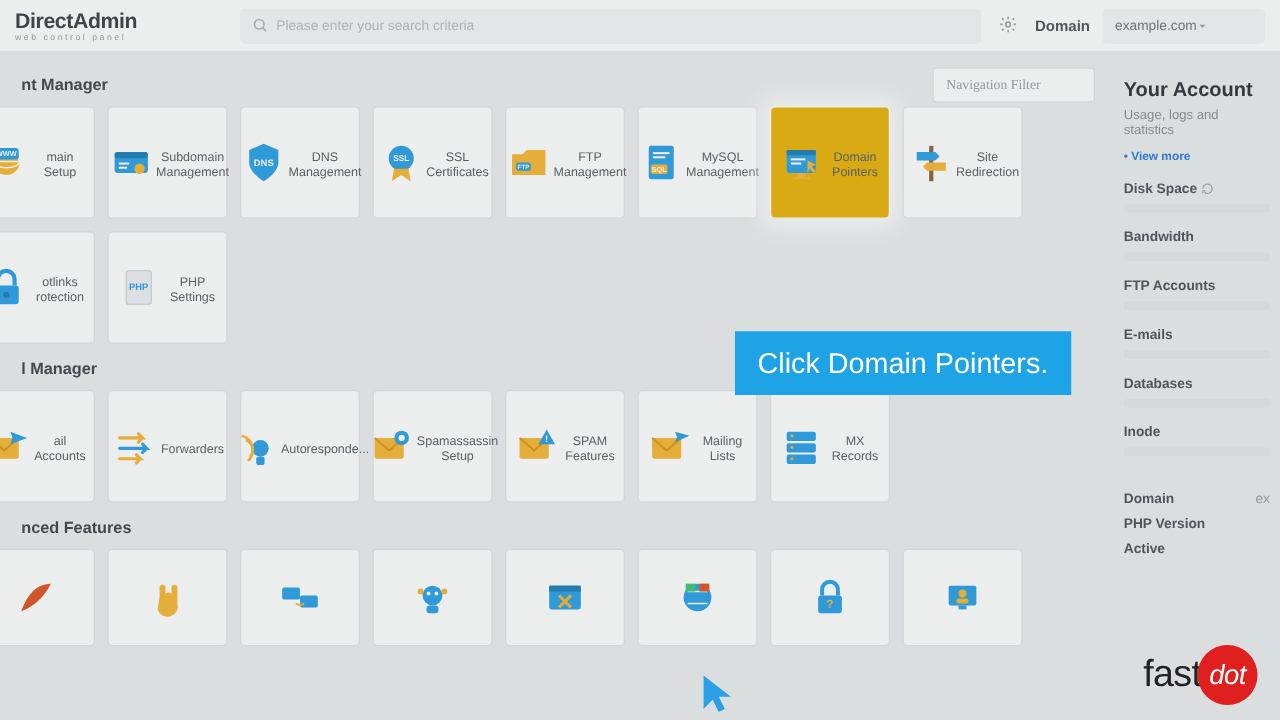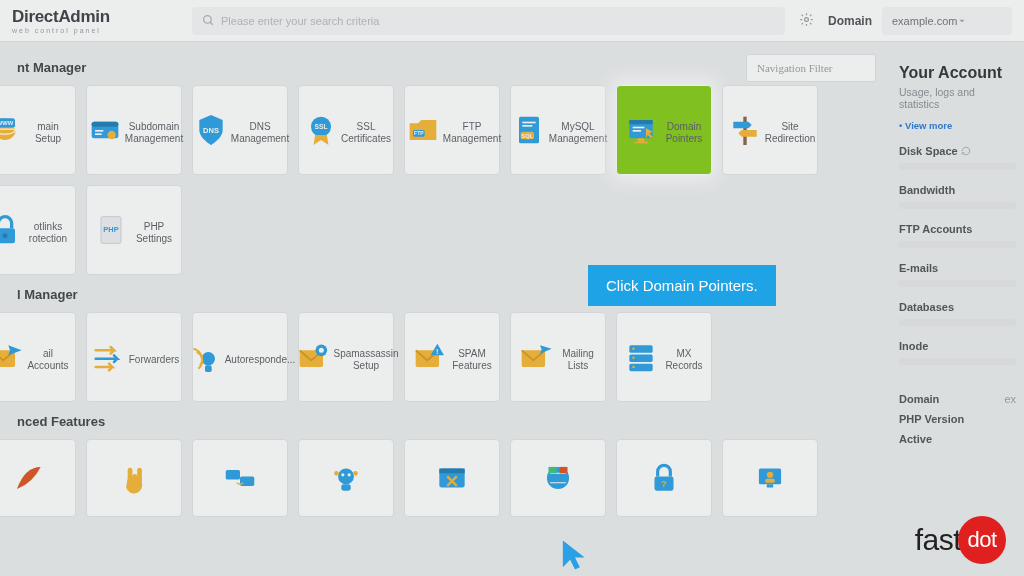--- a/index.html
+++ b/index.html
@@ -39,46 +39,46 @@
   }
 
   .section-title { font-size:13px; font-weight:600; color:#404449; margin: 6px 0 10px 0; padding-left:17px;}
   .tiles { display:flex; flex-wrap:wrap; gap:10px; margin-bottom:12px;}
   .tile {
     width: 96px; height: 90px; background:#fff; border:1px solid #e3e5e8; border-radius:4px;
     display:flex; flex-direction:row; align-items:center; justify-content:center;
     padding: 6px 4px; text-align:center;
   }
   .tile.short{height:78px;}
-  .tile.highlight { box-shadow: 0 0 18px 6px rgba(255,255,255,1); background:#84cc16; border-color:#fff;justify-content:space-between;}
+  .tile.highlight { box-shadow: 0 0 18px 6px rgba(255,255,255,1); background:#eab308; border-color:#fff;justify-content:space-between;}
   .tile-label { font-size:10px; line-height:1.25; color:#5a5f64; margin-top:6px; font-weight:500;}
   .tile .ic { width:40px; height:40px; display:flex; align-items:center; justify-content:center;}
 
   .side-h { font-size:16px; font-weight:700; color:#2f3338; }
   .side-sub { font-size:10.5px; color:#8a8f95; margin:4px 0 10px;}
   .viewmore{ font-size:9.5px; color:#2a7bd6; font-weight:600;}
   .stat { margin-top:14px;}
   .stat-label{ font-size:11px; font-weight:600; color:#4f5358; display:flex; align-items:center;}
   .stat-bar{ height:7px; background:#e6e8eb; border-radius:3px; margin-top:6px;}
   .side-block{ margin-top:20px;}
   .side-row{ font-size:11px; font-weight:600; color:#4f5358; padding:8px 0 0;}
 
   .callout{
     position:absolute; left:588px; top:265px; background:#1ea3e6;
-    color:#fff; font-size:15px; padding:12px 18px; white-space:nowrap;
+    color:#fff; font-size:23px; padding:12px 18px; white-space:nowrap;
     font-weight:400;
   }
 
   .fastdot{
     position:absolute; right:18px; bottom:12px; display:flex; align-items:center;
     font-size:30px; font-weight:400; color:#222; letter-spacing:-0.5px;
   }
   .fastdot .dot{
     background:#e01f1f; color:#fff; width:48px; height:48px; border-radius:50%;
-    display:inline-flex; align-items:center; justify-content:center; font-size:22px; margin-left:-3px;
+    display:inline-flex; align-items:center; justify-content:center; font-size:22px; margin-left:-3px;font-style:italic;
   }
 
   .cursor{ position:absolute; left:560px; top:538px; }
 
   .dim-overlay{
     position:absolute; inset:0; background:rgba(100,105,110,0.12); pointer-events:none;
   }
 </style>
 </head>
 <body>

